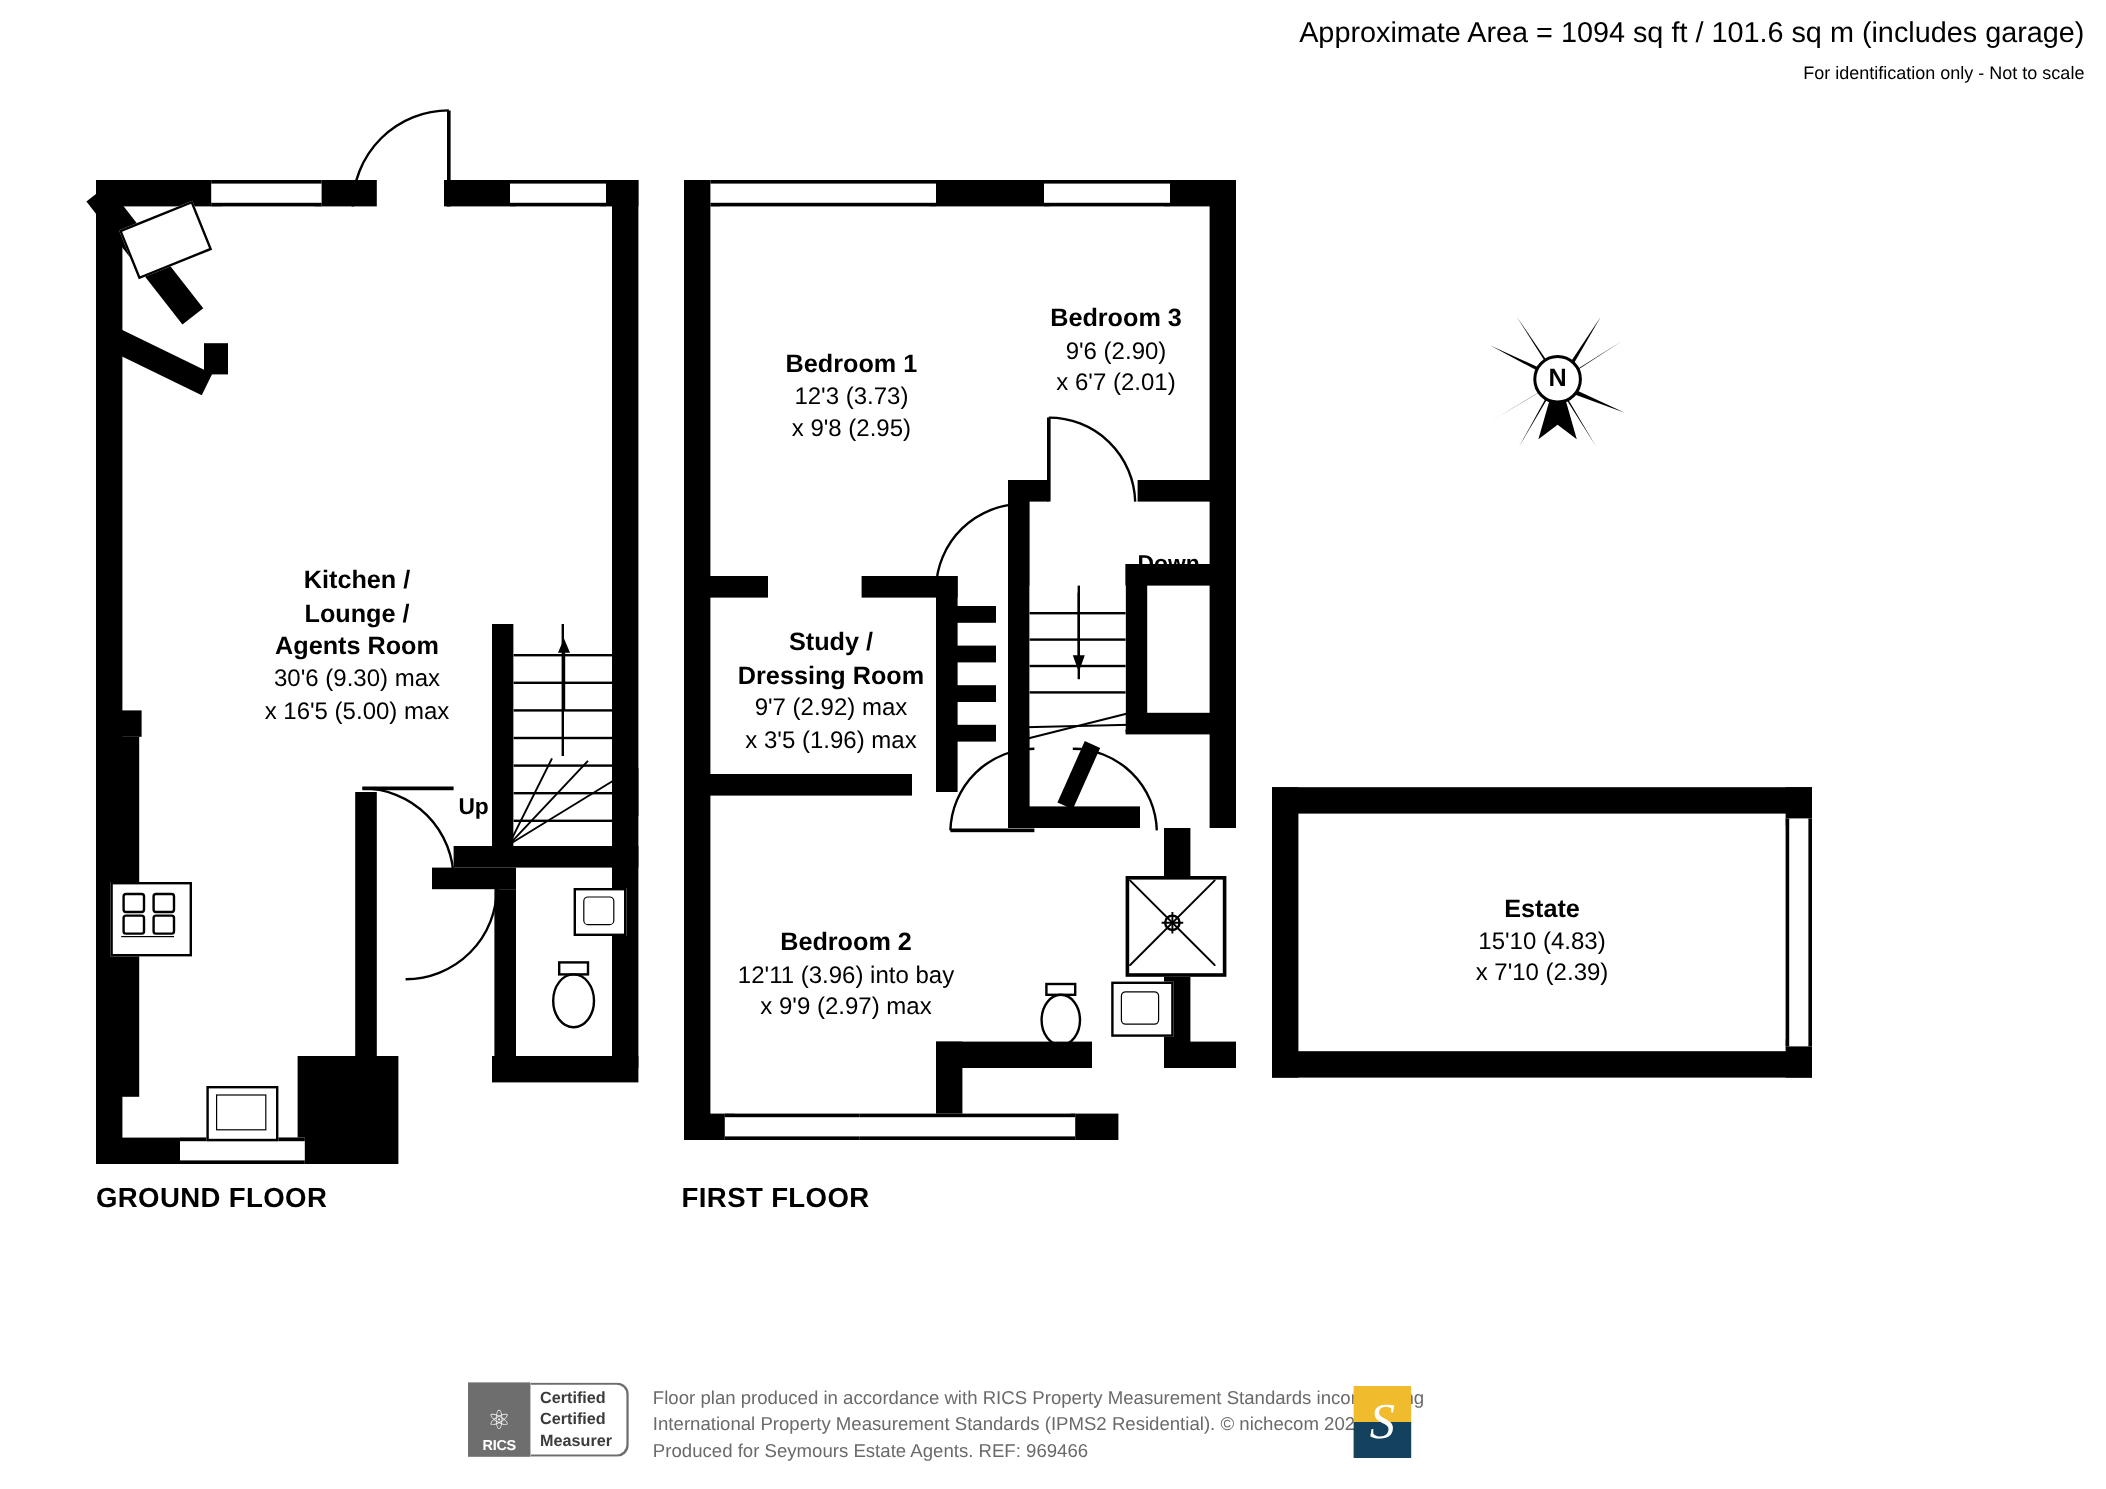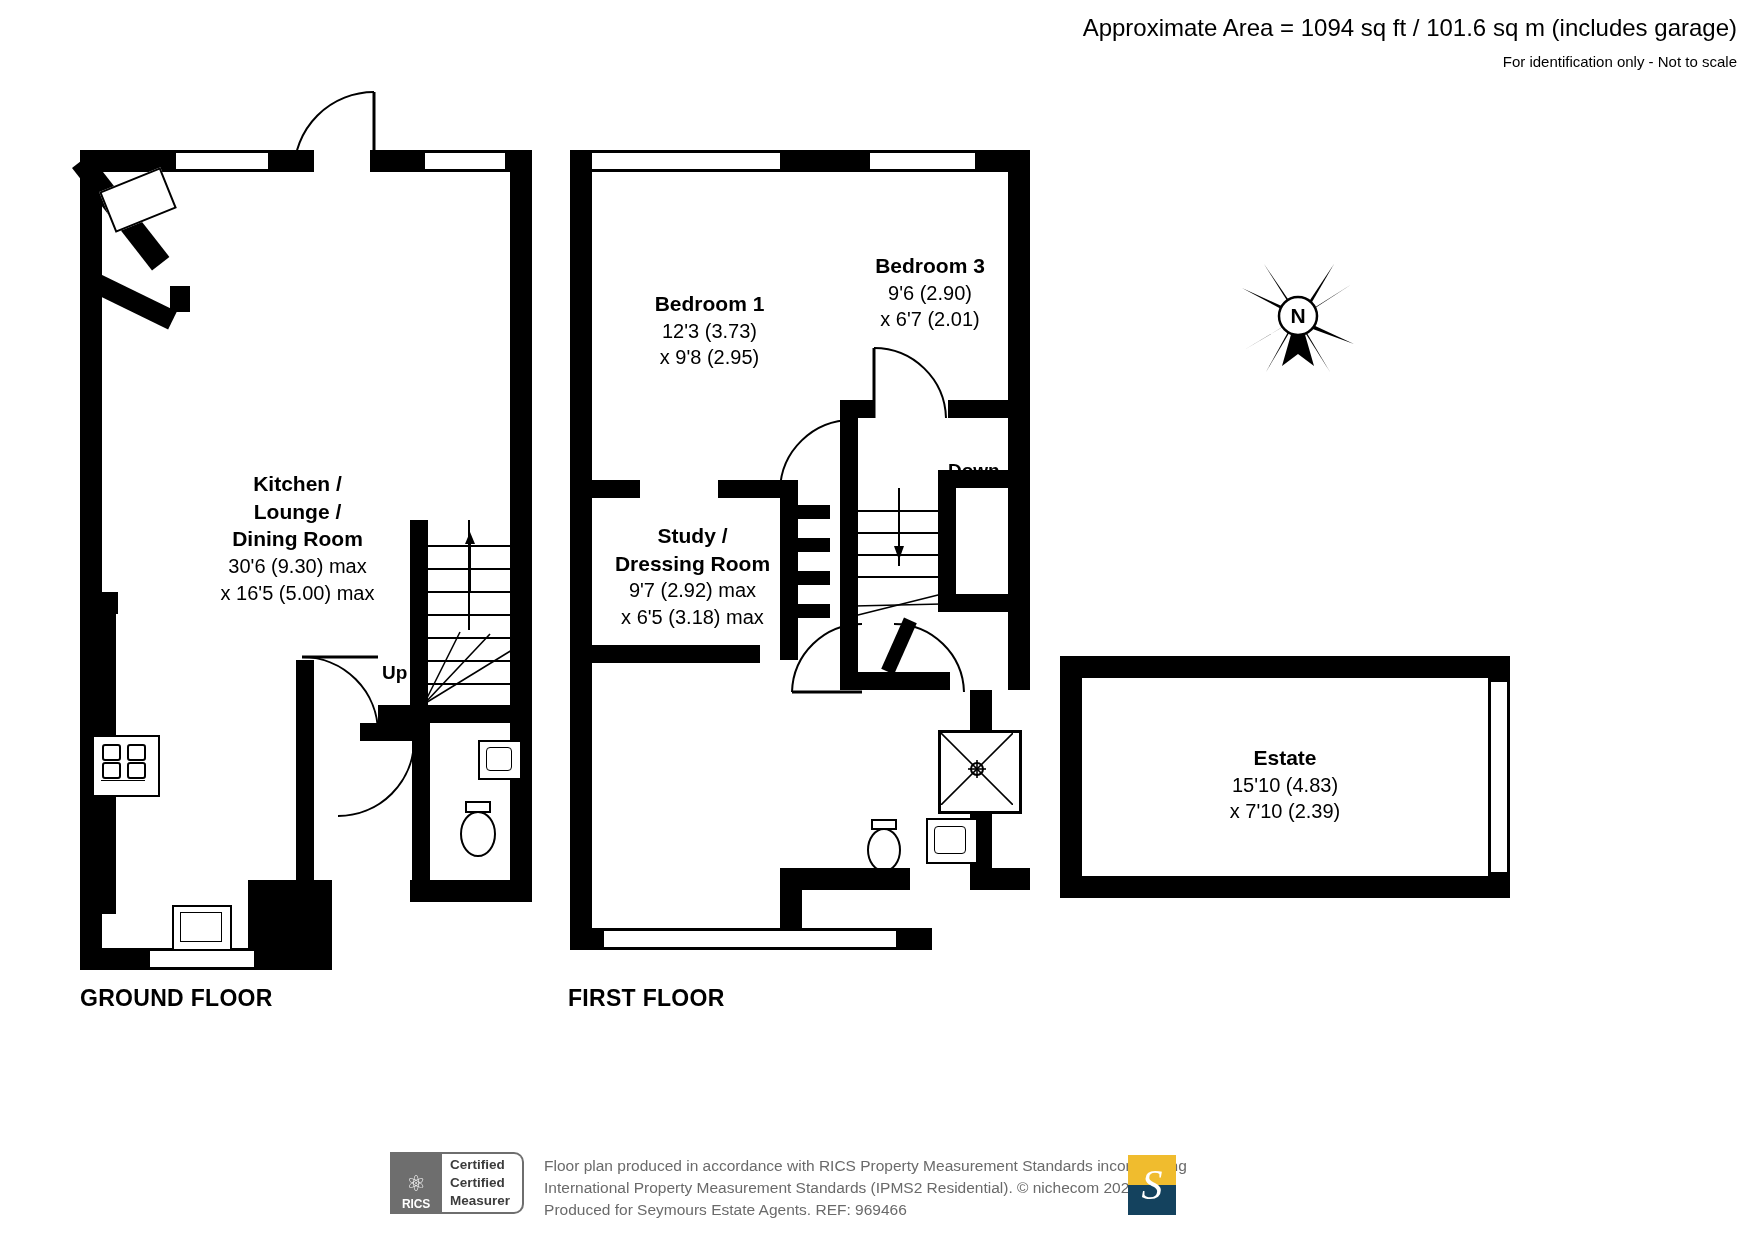--- a/index.html
+++ b/index.html
@@ -265,21 +265,21 @@
     <line x1="2" y1="2" x2="78" y2="2" stroke="#000" stroke-width="3"></line>
   </svg>
   <svg class="abs" style="left:336px; top:738px;" width="80" height="80" viewBox="0 0 80 80">
     <path d="M78,2 A76,76 0 0 1 2,78" fill="none" stroke="#000" stroke-width="2"></path>
     <line x1="78" y1="2" x2="78" y2="78" stroke="#000" stroke-width="3"></line>
   </svg>
 
   <div class="room-label" style="left:185px; top:470px; width:225px;">
     <div class="room-name">Kitchen /</div>
     <div class="room-name">Lounge /</div>
-    <div class="room-name">Dining Room</div>
+    <div class="room-name">Agents Room</div>
     <div class="room-dim">30'6 (9.30) max</div>
     <div class="room-dim">x 16'5 (5.00) max</div>
   </div>
 
   <div class="dir-label" style="left:382px; top:662px;">Up</div>
 
   <div class="floor-label abs" style="left:80px; top:985px;">GROUND FLOOR</div>
 </div>
 
 <div class="abs" id="first-floor-plan" style="left:540px; top:0; width:530px; height:1010px;">
@@ -375,23 +375,28 @@
   <div class="room-label" style="left:290px; top:252px; width:200px;">
     <div class="room-name">Bedroom 3</div>
     <div class="room-dim">9'6 (2.90)</div>
     <div class="room-dim">x 6'7 (2.01)</div>
   </div>
 
   <div class="room-label" style="left:45px; top:522px; width:215px;">
     <div class="room-name">Study /</div>
     <div class="room-name">Dressing Room</div>
     <div class="room-dim">9'7 (2.92) max</div>
-    <div class="room-dim">x 6'5 (3.18) max</div>
-  </div>
-
+    <div class="room-dim">x 3'5 (1.96) max</div>
+  </div>
+
+  <div class="room-label" style="left:40px; top:772px; width:250px;">
+    <div class="room-name">Bedroom 2</div>
+    <div class="room-dim">12'11 (3.96) into bay</div>
+    <div class="room-dim">x 9'9 (2.97) max</div>
+  </div>
 
   <div class="dir-label" style="left:408px; top:460px;">Down</div>
 
   <div class="floor-label abs" style="left:28px; top:985px;">FIRST FLOOR</div>
 </div>
 
 <div class="abs" id="garage-plan" style="left:1050px; top:640px; width:470px; height:270px;">
   <div class="wall" style="left:10px; top:16px; width:450px; height:22px;"></div>
   <div class="wall" style="left:10px; top:16px; width:22px; height:242px;"></div>
   <div class="wall" style="left:10px; top:236px; width:450px; height:22px;"></div>

